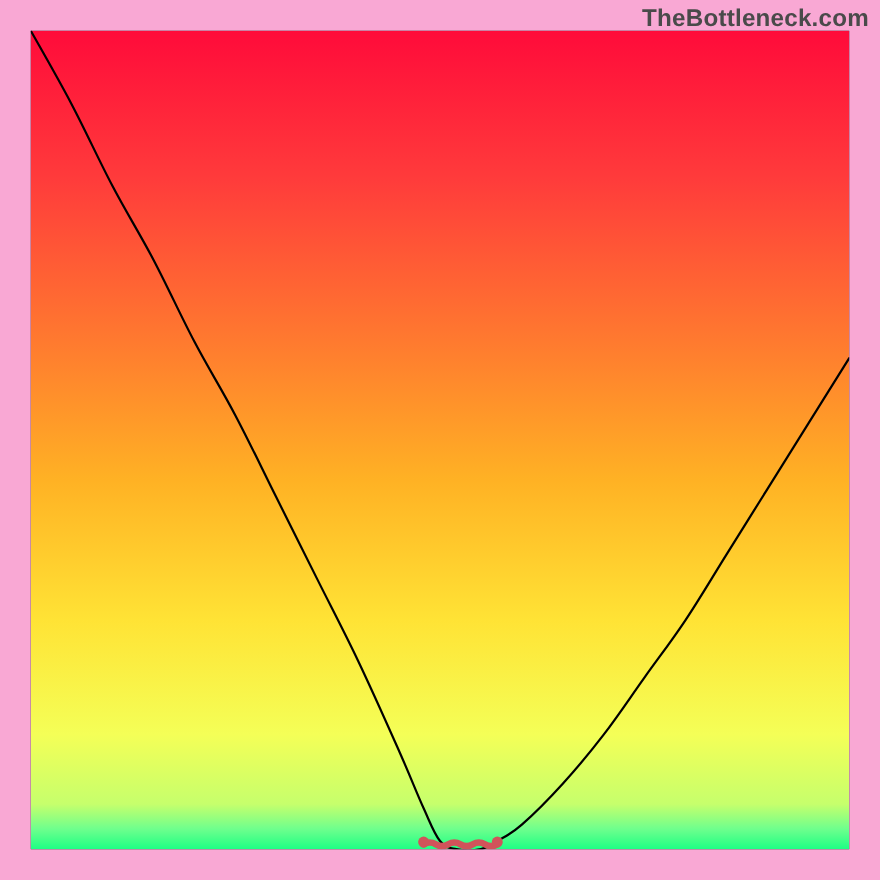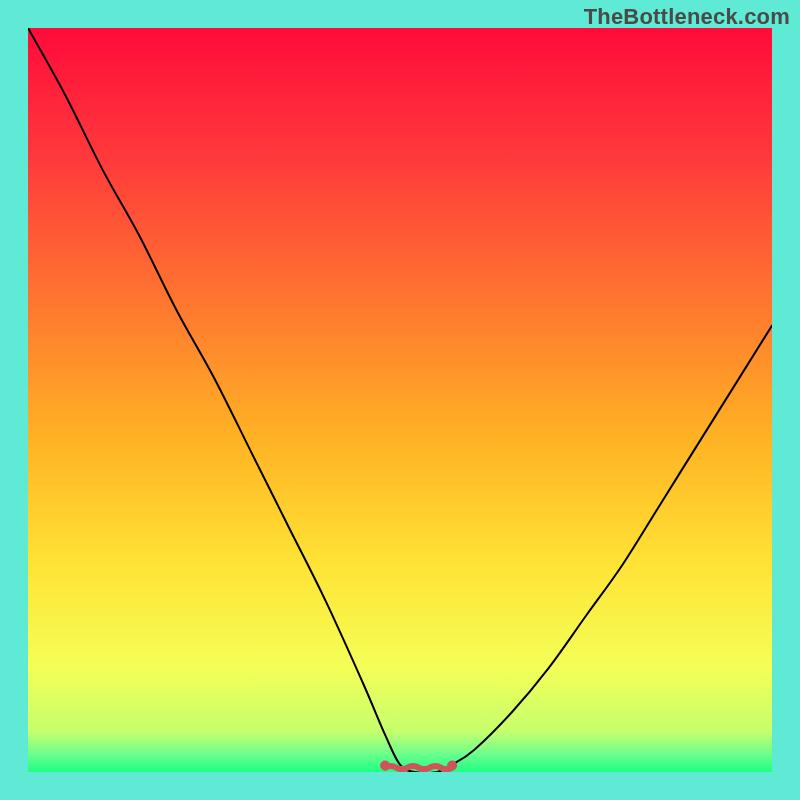--- a/index.html
+++ b/index.html
@@ -8,21 +8,21 @@
     width: 800px;
     height: 800px;
     background: #000;
     font-family: Arial, Helvetica, sans-serif;
     overflow: hidden;
   }
   .frame {
     position: relative;
     width: 800px;
     height: 800px;
-    background: #5eead4;
+    background: #f9a8d4;
   }
   .watermark {
     position: absolute;
     top: 4px;
     right: 10px;
     color: #4a4a4a;
     font-size: 22px;
     font-weight: 600;
     letter-spacing: 0.2px;
     user-select: none;

